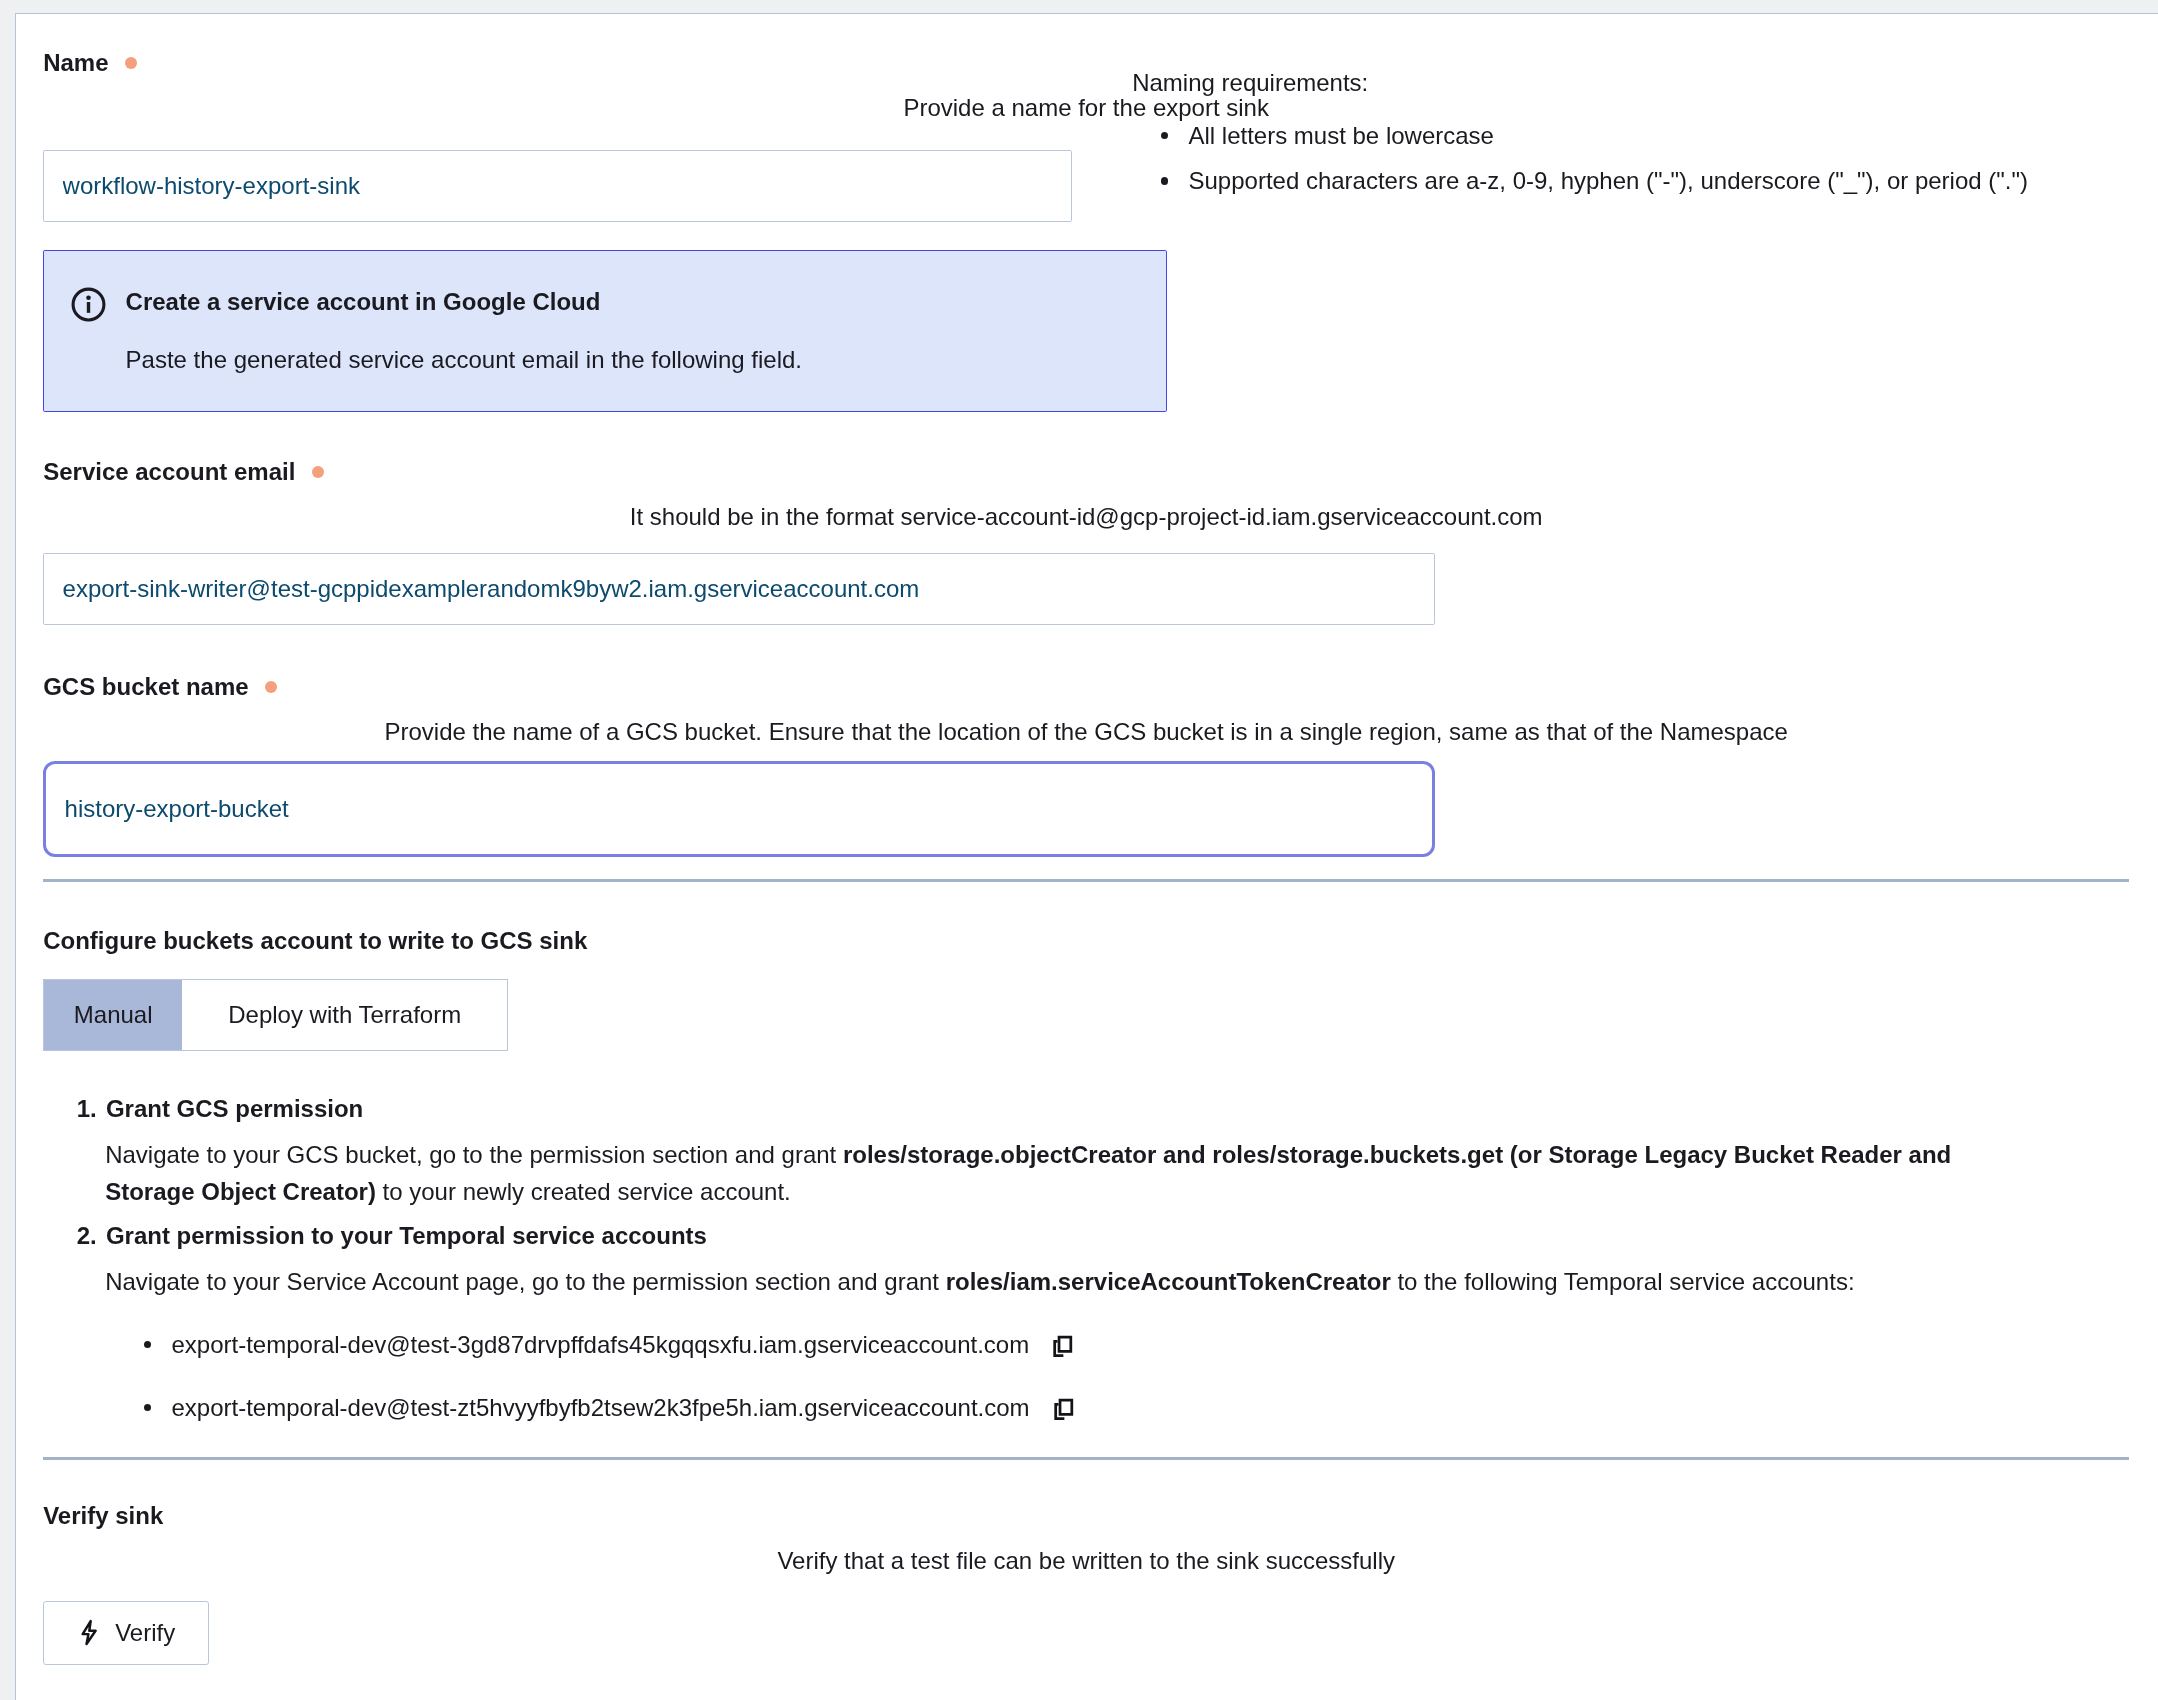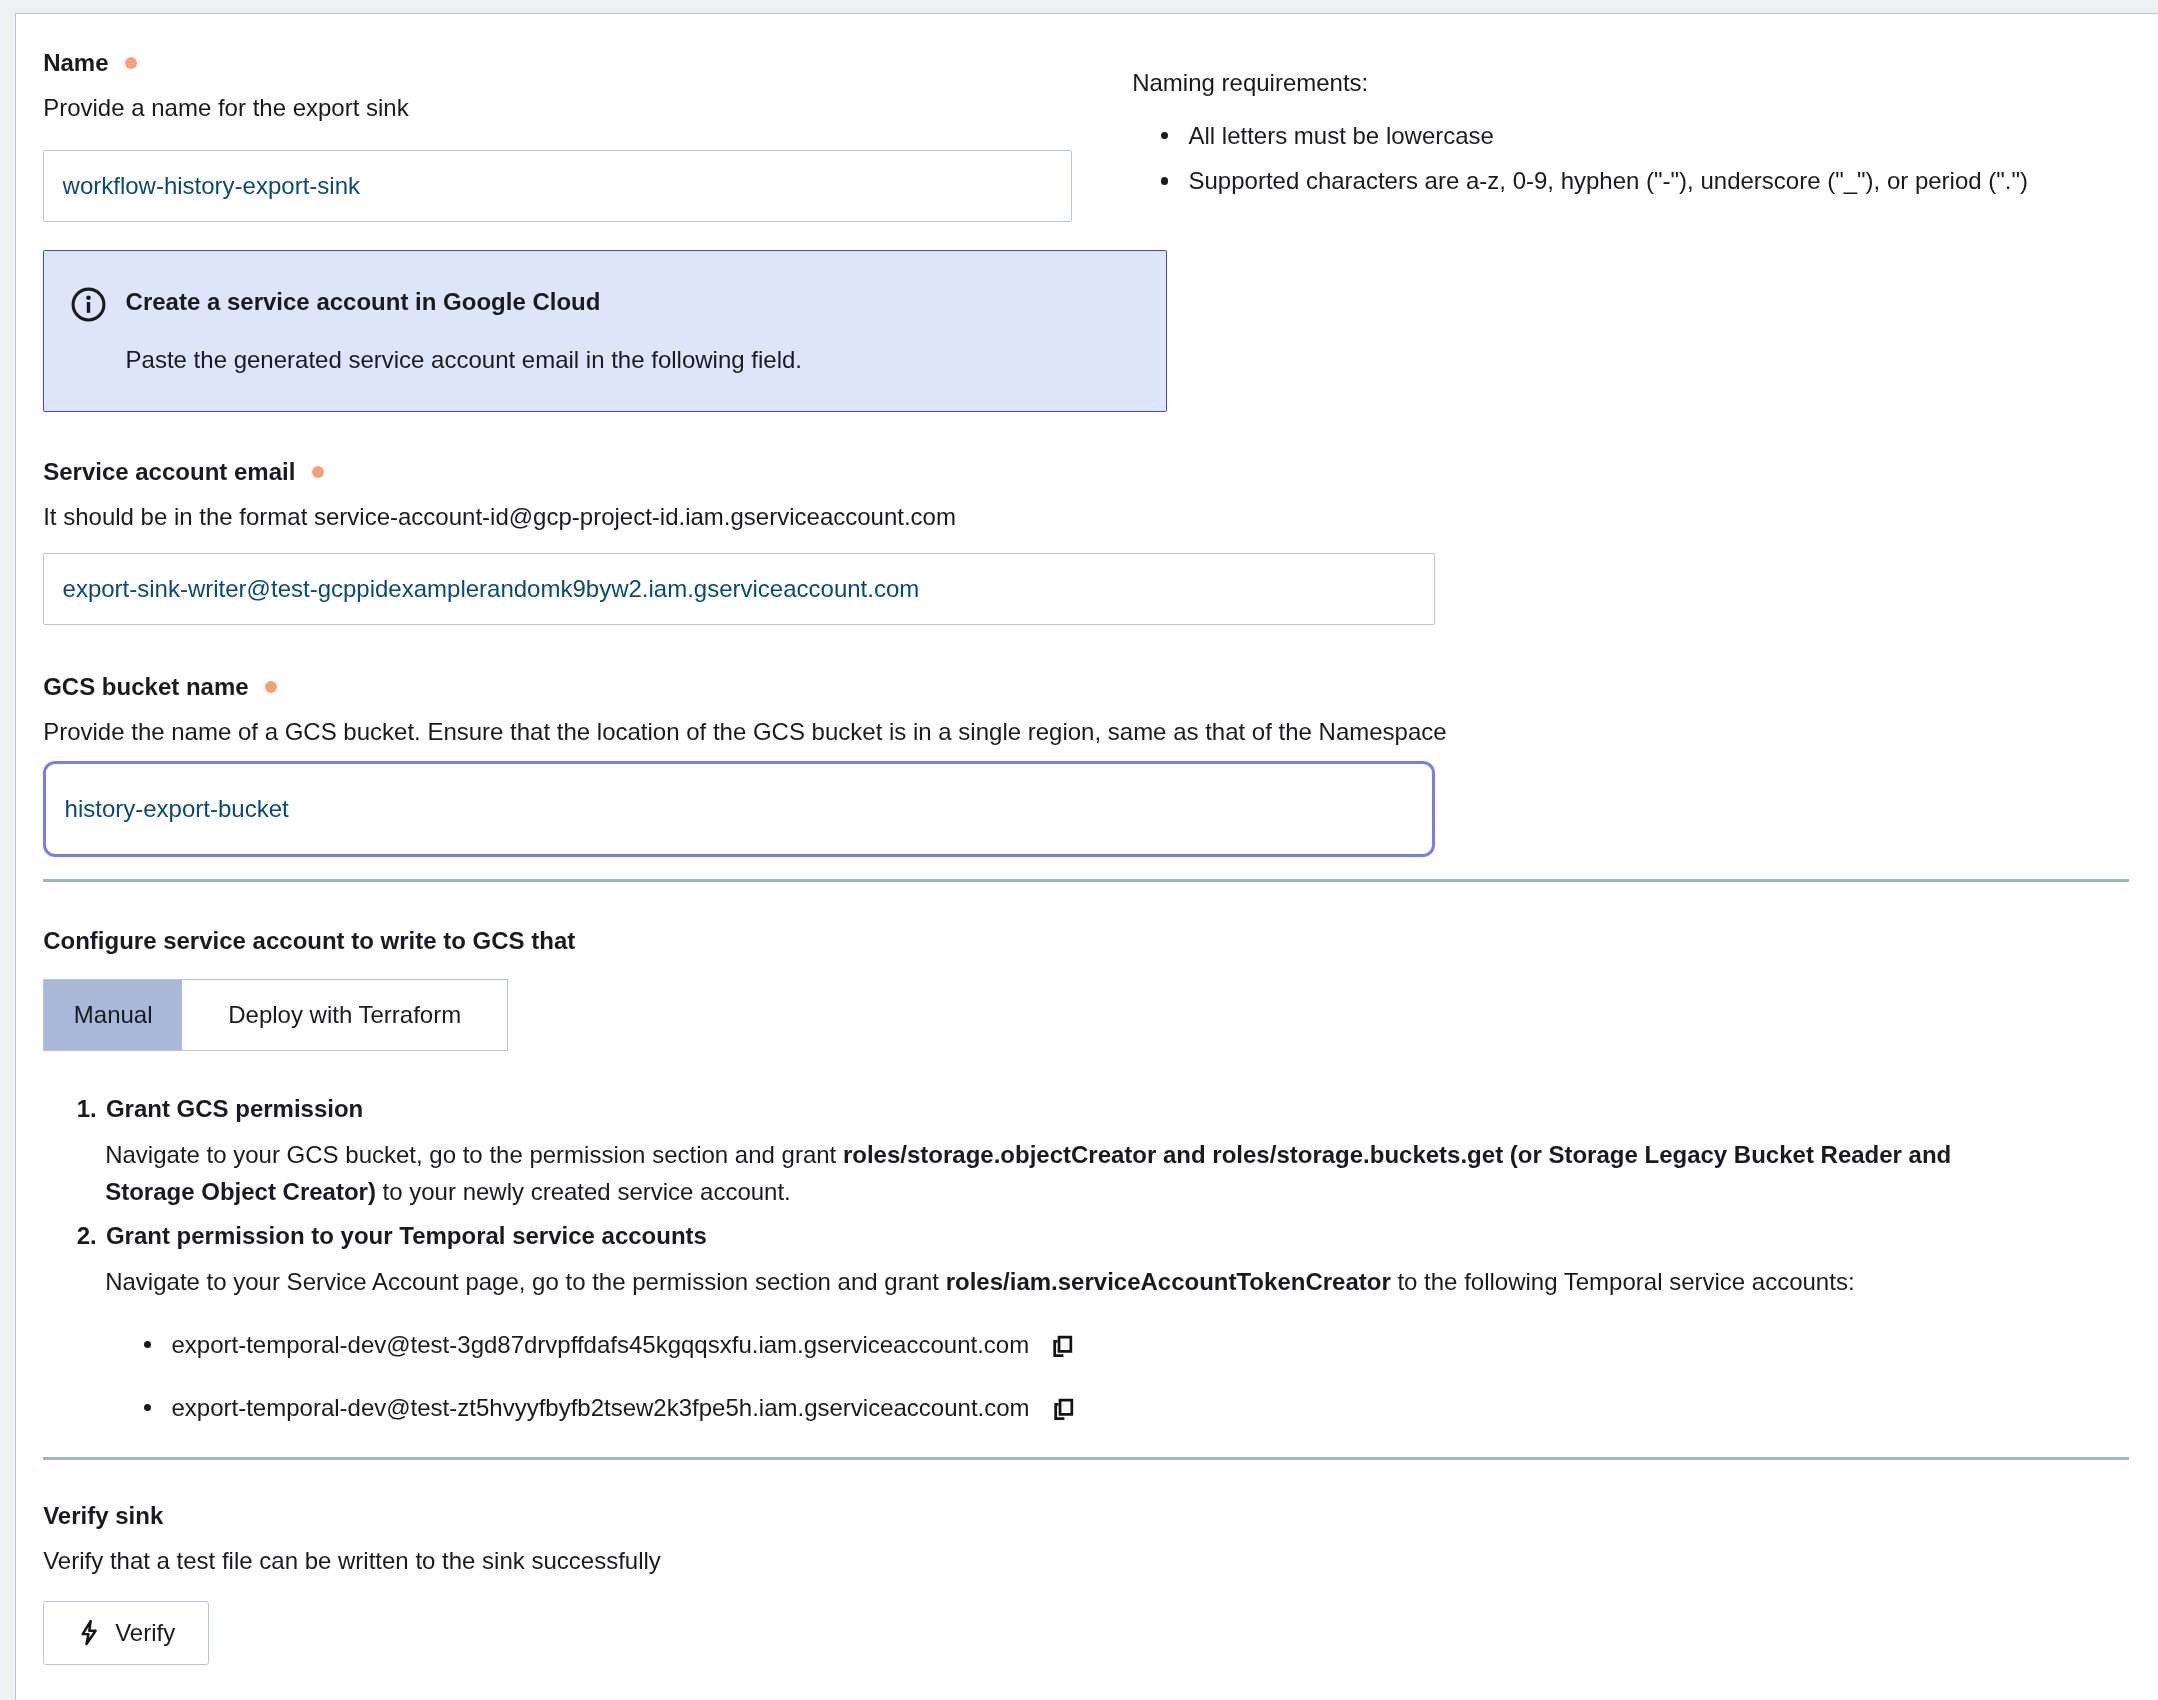--- a/index.html
+++ b/index.html
@@ -15,21 +15,21 @@
   .container {
     position:absolute; left:14.7px; top:13px;
     width:2222px; height:1837px;
     background:#ffffff;
     border:1.8px solid #b7c3da;
     padding:31px 27.5px 0 27.5px;
   }
   .content { width:2086px; position:relative; }
   .label-row { display:flex; align-items:center; gap:16.5px; font-weight:bold; line-height:36px; }
   .req-dot { width:12px; height:12px; border-radius:50%; background:#f4a07c; flex:0 0 auto; }
-  .desc { margin-top:9.2px; line-height:36px; }
+  .desc { margin-top:9.2px; line-height:36px;text-align:center; }
   .text-input {
     display:block; margin-top:24px; height:72px;
     border:1.8px solid #b9c5da; border-radius:1.8px;
     padding:0 18.4px; font-family:"Liberation Sans", sans-serif;
     font-size:24px; color:#0c4a6e; background:#fff; outline:none;
   }
   .w-narrow { width:1029px; }
   .w-wide   { width:1392px; }
   .focused  { border:3.7px solid #7a80e2; border-radius:12px; height:96px; margin-top:11px; }
   .info-box {
@@ -135,21 +135,21 @@
     <div class="label-row" style="margin-top:44px;">
       <span>GCS bucket name</span>
       <span class="req-dot"></span>
     </div>
     <div class="desc">Provide the name of a GCS bucket. Ensure that the location of the GCS bucket is in a single region, same as that of the Namespace</div>
     <input class="text-input w-wide focused" type="text" value="history-export-bucket" style="">
 
     <hr class="divider">
 
     
-    <div class="section-title">Configure service account to write to GCS that</div>
+    <div class="section-title">Configure buckets account to write to GCS sink</div>
 
     <div class="tabs">
       <div class="tab tab-selected">
         <span>Manual</span>
       </div>
       <div class="tab tab-plain">
         <span>Deploy with Terraform</span>
       </div>
     </div>
 

